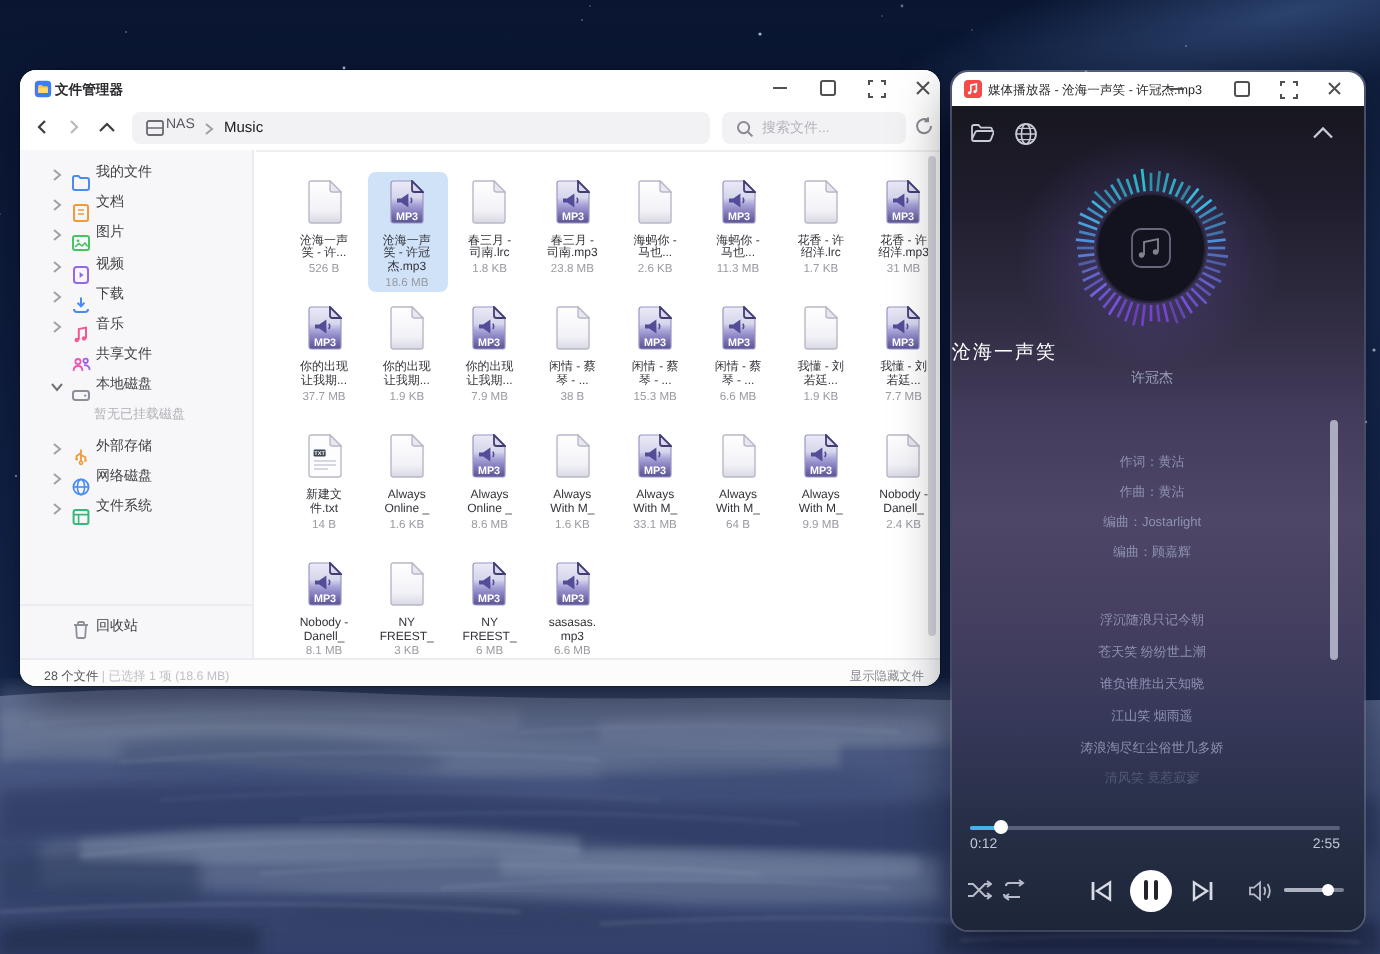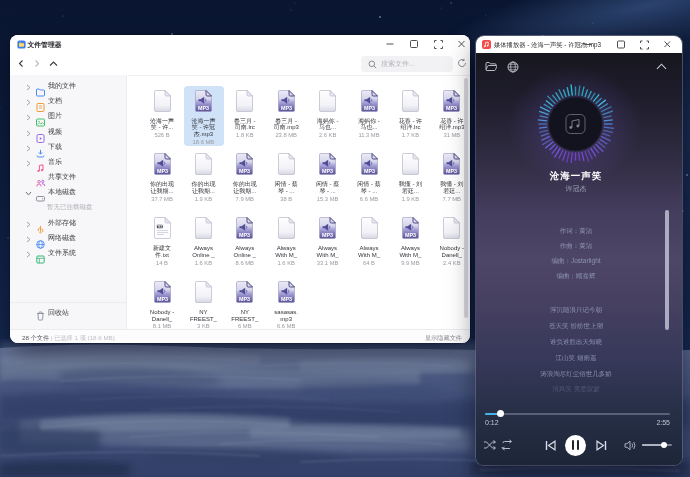--- a/index.html
+++ b/index.html
@@ -193,20 +193,31 @@
   <div style="position:absolute;left:0;top:18px;width:100%;height:22px;background:#fff">
     <svg style="position:absolute;left:7px;top:6px" width="8" height="9" viewBox="0 0 8 9">
           <path d="M5.5 1.5 L2.5 4.5 L5.5 7.5" stroke="#3c3c42" stroke-width="1.1" fill="none"></path>
         </svg>
     <svg style="position:absolute;left:23px;top:6px" width="8" height="9" viewBox="0 0 8 9">
           <path d="M2.5 1.5 L5.5 4.5 L2.5 7.5" stroke="#b8b8be" stroke-width="1.1" fill="none"></path>
         </svg>
     <svg style="position:absolute;left:39px;top:7px" width="9" height="8" viewBox="0 0 9 8">
           <path d="M1 5.5 L4.5 2 L8 5.5" stroke="#3c3c42" stroke-width="1.1" fill="none"></path>
         </svg>
+    <div style="position:absolute;left:56px;top:2.5px;width:289px;height:16px;background:#f2f2f5;border-radius:4px">
+      <svg style="position:absolute;left:7px;top:4px" width="9" height="8" viewBox="0 0 9 8">
+            <rect x="0.5" y="0.5" width="8" height="7" rx="1" fill="none" stroke="#6a6a72" stroke-width="0.9"></rect>
+            <path d="M0.5 4 H8.5" stroke="#6a6a72" stroke-width="0.8"></path>
+          </svg>
+      <div style="position:absolute;left:17px;top:3.5px;font-size:7px;color:#55555c">NAS</div>
+      <svg style="position:absolute;left:36px;top:5px" width="5" height="7" viewBox="0 0 5 7">
+            <path d="M1 1 L4 3.5 L1 6" stroke="#a0a0a8" stroke-width="1" fill="none"></path>
+          </svg>
+      <div style="position:absolute;left:46px;top:3px;font-size:7.5px;color:#202024">Music</div>
+    </div>
     <div style="position:absolute;left:351px;top:2.5px;width:92px;height:16px;background:#f2f2f5;border-radius:4px">
       <svg style="position:absolute;left:7px;top:4px" width="9" height="9" viewBox="0 0 9 9">
             <circle cx="3.8" cy="3.8" r="2.8" fill="none" stroke="#8a8a92" stroke-width="1"></circle>
             <path d="M6 6 L8.2 8.2" stroke="#8a8a92" stroke-width="1"></path>
           </svg>
       <div style="position:absolute;left:20px;top:3.5px;font-size:7px;color:#b4b4bc">搜索文件...</div>
     </div>
     <svg style="position:absolute;left:447px;top:5px" width="10" height="10" viewBox="0 0 10 10">
           <path d="M8.5 5 A3.5 3.5 0 1 1 7 2.2 M7 0.8 V2.6 H5.2" stroke="#8a8a92" stroke-width="1" fill="none"></path>
         </svg>
@@ -934,21 +945,21 @@
           <line x1="84.3" y1="46.9" x2="79.6" y2="39.4" stroke="rgb(51,204,231)" stroke-width="1.35" opacity="0.77"></line>
           <line x1="87.1" y1="45.3" x2="82.8" y2="36.3" stroke="rgb(49,208,231)" stroke-width="1.35" opacity="0.67"></line>
           <line x1="90.1" y1="44.1" x2="87.4" y2="36.5" stroke="rgb(47,211,231)" stroke-width="1.35" opacity="0.74"></line>
           <line x1="93.2" y1="43.2" x2="91.1" y2="34.2" stroke="rgb(46,214,231)" stroke-width="1.35" opacity="0.80"></line>
           <line x1="96.3" y1="42.7" x2="95.0" y2="31.4" stroke="rgb(45,215,231)" stroke-width="1.35" opacity="0.86"></line>
       <rect x="90.0" y="61.5" width="19" height="19" rx="4.5" fill="none" stroke="#68687c" stroke-width="0.9"></rect>
       <path d="M96.0 74.5 V68 L103.0 66.5 V73" stroke="#82828f" stroke-width="0.9" fill="none"></path>
       <circle cx="94.8" cy="74.5" r="1.4" fill="#82828f"></circle>
       <circle cx="101.8" cy="73" r="1.4" fill="#82828f"></circle>
     </svg>
-    <div style="position:absolute;left:0;top:117px;width:200px;text-align:center;font-size:9.5px;font-weight:bold;color:#fff;letter-spacing:1px">沧海一声笑</div>
+    <div style="position:absolute;left:0;top:117px;width:200px;font-size:9.5px;font-weight:normal;color:#fff;letter-spacing:1px">沧海一声笑</div>
     <div style="position:absolute;left:0;top:130.5px;width:200px;text-align:center;font-size:7px;color:#9aa0bc">许冠杰</div>
     <div style="position:absolute;left:0;top:174px;width:200px;text-align:center;font-size:6.5px;color:#8d92b2;white-space:nowrap">作词：黄沾</div>
         <div style="position:absolute;left:0;top:189px;width:200px;text-align:center;font-size:6.5px;color:#8d92b2;white-space:nowrap">作曲：黄沾</div>
         <div style="position:absolute;left:0;top:204px;width:200px;text-align:center;font-size:6.5px;color:#8d92b2;white-space:nowrap">编曲：Jostarlight</div>
         <div style="position:absolute;left:0;top:219px;width:200px;text-align:center;font-size:6.5px;color:#8d92b2;white-space:nowrap">编曲：顾嘉辉</div>
         <div style="position:absolute;left:0;top:253px;width:200px;text-align:center;font-size:6.5px;color:#8d92b2;white-space:nowrap">浮沉随浪只记今朝</div>
         <div style="position:absolute;left:0;top:269px;width:200px;text-align:center;font-size:6.5px;color:#8d92b2;white-space:nowrap">苍天笑 纷纷世上潮</div>
         <div style="position:absolute;left:0;top:285px;width:200px;text-align:center;font-size:6.5px;color:#8d92b2;white-space:nowrap">谁负谁胜出天知晓</div>
         <div style="position:absolute;left:0;top:301px;width:200px;text-align:center;font-size:6.5px;color:#8d92b2;white-space:nowrap">江山笑 烟雨遥</div>
         <div style="position:absolute;left:0;top:317px;width:200px;text-align:center;font-size:6.5px;color:#8d92b2;white-space:nowrap">涛浪淘尽红尘俗世几多娇</div>

